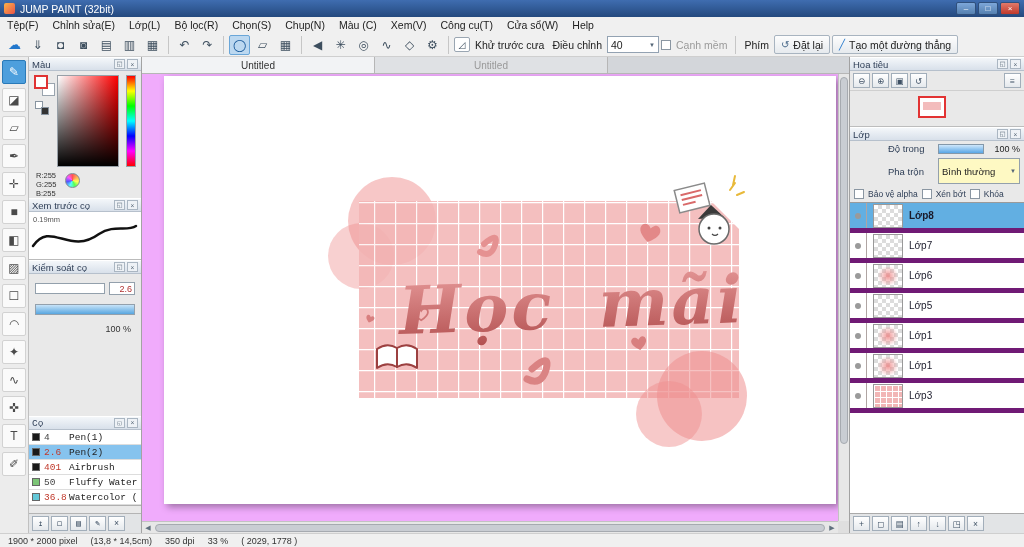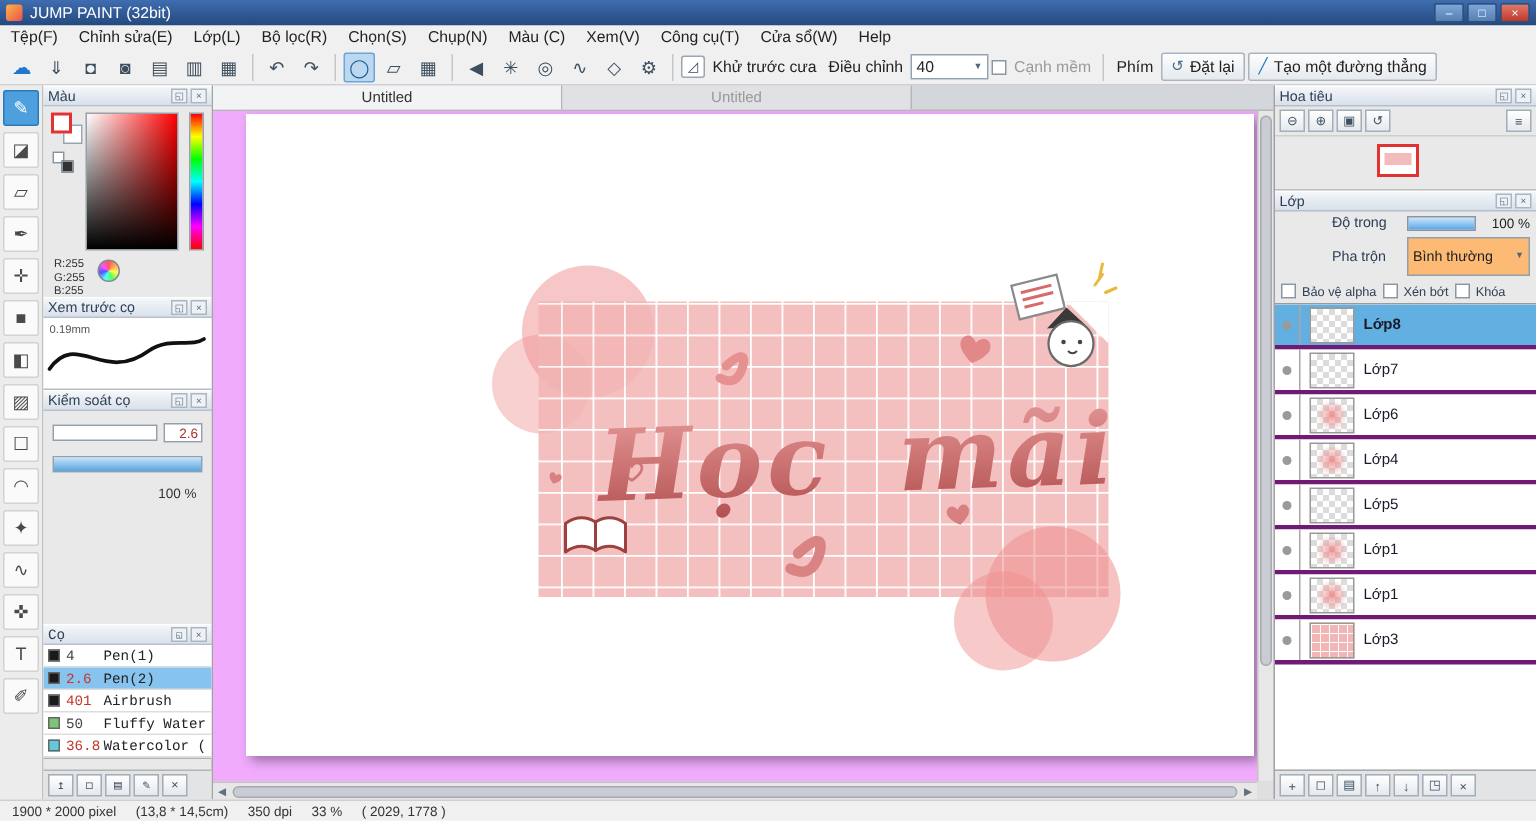--- a/index.html
+++ b/index.html
@@ -101,25 +101,25 @@
   .nav-spacer{flex:1;}
   .nav-thumb-area{height:36px;position:relative;border-bottom:1px solid #bdbdbd;}
   .nav-thumb{position:absolute;left:68px;top:5px;width:28px;height:22px;background:#fff;border:2px solid #e23333;}
   .nav-thumb-art{margin:4px 3px;height:8px;background:#f3bcbc;}
 
   .layers-panel{flex:1;display:flex;flex-direction:column;}
   .lrow{display:flex;align-items:center;gap:4px;padding:2px 4px;font-size:9.5px;flex:0 0 auto;}
   .lrow .lbl{width:46px;flex:0 0 auto;color:#2e3e56;margin-left:34px;}
   .lslider{flex:1;height:10px;border:1px solid #8498aa;background:linear-gradient(#cfe7fb,#58a6e6);}
   .lpct{width:32px;text-align:right;font-size:9px;flex:0 0 auto;}
-  .lselect{flex:1;height:15px;border:1px solid #93a0ac;background:#fdba74;display:flex;align-items:center;padding:12px 3px;font-size:9.5px;}
+  .lselect{flex:1;height:15px;border:1px solid #93a0ac;background:#fef9c3;display:flex;align-items:center;padding:12px 3px;font-size:9.5px;}
   .lselect .arrow{margin-left:auto;font-size:6px;color:#567;}
   .lchecks{display:flex;gap:4px;padding:3px 4px;font-size:8.5px;align-items:center;flex:0 0 auto;color:#2e3e56;}
   .layer-list{flex:1;background:#fff;border-top:1px solid #9a9a9a;overflow:hidden;}
-  .layer-item{height:30px;display:flex;align-items:center;background:#fff;border-bottom:3px solid #701a75;}
+  .layer-item{height:30px;display:flex;align-items:center;background:#fff;border-bottom:5px solid #701a75;}
   .layer-item.sel{background:#62afe2;}
   .eye-cell{width:17px;height:100%;display:flex;align-items:center;justify-content:center;border-right:1px solid #b0a5a3;flex:0 0 auto;}
   .eye-dot{width:6px;height:6px;border-radius:50%;background:#9a9a9a;}
   .lthumb{width:30px;height:24px;border:1px solid #999;margin:0 6px;background:repeating-conic-gradient(#dcdcdc 0% 25%,#ffffff 0% 50%);background-size:8px 8px;position:relative;flex:0 0 auto;}
   .lthumb.pink::after{content:"";position:absolute;inset:2px;background:radial-gradient(circle,rgba(238,128,128,.8),rgba(238,128,128,0) 70%);}
   .lthumb.full{background:#f2b6b6;background-image:linear-gradient(#fff 1px,transparent 1px),linear-gradient(90deg,#fff 1px,transparent 1px);background-size:6px 6px;}
   .lname{font-size:10px;color:#1a1a2a;}
   .layer-item.sel .lname{font-weight:bold;}
   .layer-icons{height:20px;display:flex;gap:2px;padding:2px 3px;border-top:1px solid #aaa;background:#e2e4e6;flex:0 0 auto;}
 
@@ -491,27 +491,20 @@
           <span class="eye-cell">
               <span class="eye-dot"></span>
             </span>
           <span class="lthumb pink"></span>
           <span class="lname">Lớp6</span>
         </div>
         <div class="layer-item">
           <span class="eye-cell">
               <span class="eye-dot"></span>
             </span>
-          <span class="lthumb pink"></span>
-          <span class="lname">Lớp4</span>
-        </div>
-        <div class="layer-item">
-          <span class="eye-cell">
-              <span class="eye-dot"></span>
-            </span>
           <span class="lthumb"></span>
           <span class="lname">Lớp5</span>
         </div>
         <div class="layer-item">
           <span class="eye-cell">
               <span class="eye-dot"></span>
             </span>
           <span class="lthumb pink"></span>
           <span class="lname">Lớp1</span>
         </div>

